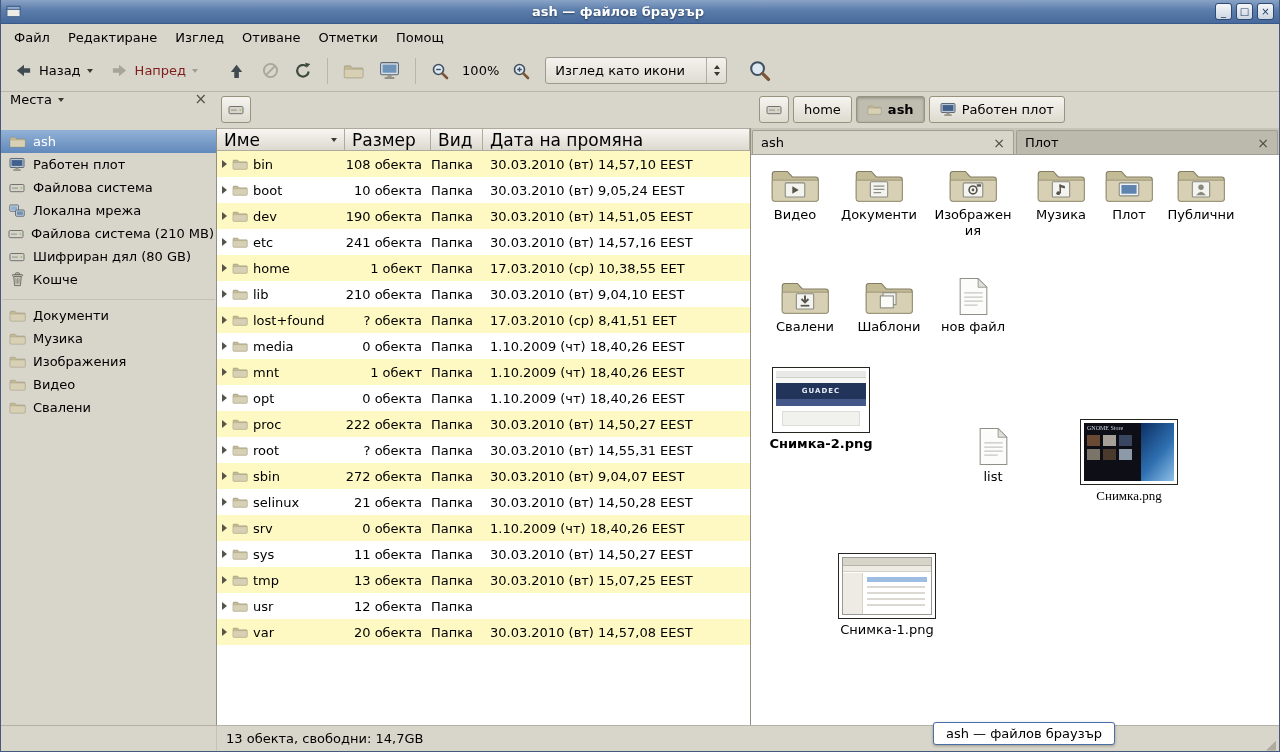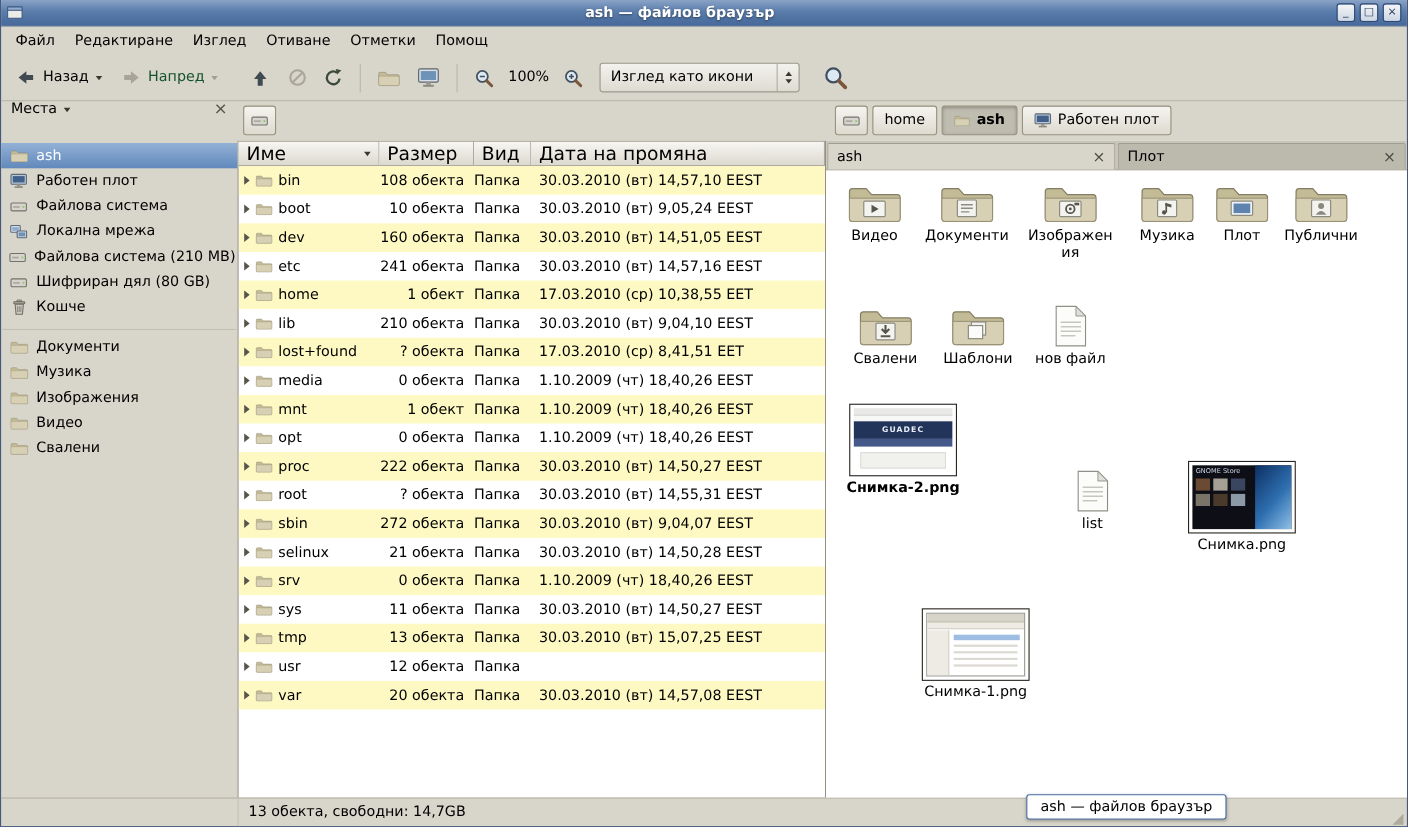--- a/index.html
+++ b/index.html
@@ -13,21 +13,21 @@
     background:linear-gradient(#8aa3c6,#5a7dab 45%,#47699b);border-bottom:1px solid #38598a;color:#fff}
   .titlebar .title{flex:1;text-align:center;font-weight:bold;font-size:13px;text-shadow:0 1px 2px rgba(0,0,0,.45)}
   .win-btn{width:17px;height:17px;flex:0 0 17px;display:flex;align-items:center;justify-content:center;
     background:linear-gradient(#f4f6f8,#cdd6e2);border:1px solid #2f4a72;border-radius:3px;color:#223c5e;font-size:10px;line-height:1}
 
   
   .menubar{flex:0 0 26px;display:flex;align-items:center;padding-left:4px}
   .menu-item{display:flex;align-items:center;padding:0 9px}
   .toolbar{flex:0 0 42px;display:flex;align-items:center;gap:3px;padding:0 6px;border-bottom:1px solid #bab6aa}
   .tb-btn{display:flex;align-items:center;gap:6px;padding:5px 7px}
-  .tb-btn.disabled{color:#14532d}
+  .tb-btn.disabled{color:#7f1d1d}
   .tb-ibtn{display:flex;align-items:center;justify-content:center;padding:5px 6px}
   .tb-sep{width:1px;height:26px;background:#b9b5a9;margin:0 6px}
   .ticon{display:flex;align-items:center}
   .zoom-label{padding:0 4px}
   .combo{display:flex;align-items:center;justify-content:space-between;gap:8px;height:27px;width:182px;
     padding:0 6px 0 9px;margin-left:6px;background:linear-gradient(#f4f2ee,#dedbd2);border:1px solid #9d9a8e;border-radius:3px}
   .combo .spin{display:flex;flex-direction:column;gap:3px;border-left:1px solid #b0ad9f;padding-left:7px;align-self:stretch;justify-content:center}
   .search-btn{margin-left:12px}
   .tri-down{width:0;height:0;border-left:3.5px solid transparent;border-right:3.5px solid transparent;border-top:4px solid #3a382f;display:inline-block}
   .tri-up{width:0;height:0;border-left:3.5px solid transparent;border-right:3.5px solid transparent;border-bottom:4px solid #3a382f;display:inline-block}
@@ -446,21 +446,21 @@
             <span class="cname">
               <span class="expander"></span>
               <span class="fi">
                 <svg width="16" height="12" viewBox="0 0 48 36">
                   <path d="M3 8.5Q3 6 5.5 6h11.5l4.5 5H43q2.5 0 2.5 2.5V31q0 2.5-2.5 2.5H5.5Q3 33.5 3 31Z" fill="#c3ba96" stroke="#827d63"></path>
                   <path d="M3 14h42.5V31q0 2.5-2.5 2.5H5.5Q3 33.5 3 31Z" fill="#d7d0b4" stroke="#968f72" stroke-width="0.8"></path>
                 </svg>
               </span>
               <span>dev</span>
             </span>
-            <span class="csize">160 обекта</span>
+            <span class="csize">190 обекта</span>
             <span class="ctype">Папка</span>
             <span class="cdate">30.03.2010 (вт) 14,51,05 EEST</span>
           </div>
           <div class="row">
             <span class="cname">
               <span class="expander"></span>
               <span class="fi">
                 <svg width="16" height="12" viewBox="0 0 48 36">
                   <path d="M3 8.5Q3 6 5.5 6h11.5l4.5 5H43q2.5 0 2.5 2.5V31q0 2.5-2.5 2.5H5.5Q3 33.5 3 31Z" fill="#c3ba96" stroke="#827d63"></path>
                   <path d="M3 14h42.5V31q0 2.5-2.5 2.5H5.5Q3 33.5 3 31Z" fill="#d7d0b4" stroke="#968f72" stroke-width="0.8"></path>
@@ -837,21 +837,21 @@
               <svg width="31" height="39" viewBox="0 0 30 38">
                 <path d="M2 1.5h17.5L28 10v26.5H2z" fill="#fcfcfa" stroke="#8f8f88"></path>
                 <path d="M19.5 1.5 28 10h-8.5z" fill="#e0e0da" stroke="#8f8f88" stroke-width="0.8"></path>
                 <g stroke="#c6c6c0" stroke-width="1.2">
                   <path d="M6 15.5h18M6 19.5h18M6 23.5h18M6 27.5h13" fill="none"></path>
                 </g>
               </svg>
             </span>
             <span class="ilabel">list</span>
           </div>
-          <div class="icon-item wide" style="left: 326px; top: 264px;">
+          <div class="icon-item wide" style="left: 326px; top: 264px; font-family: Liberation Serif, serif;">
             <span class="ig">
               <div class="thumb">
                 <div class="tg" style="background:#0e0f16">
                   <div style="position:absolute;left:0;top:0;bottom:0;width:57px">
                     <div style="height:10px;display:flex;align-items:center;padding-left:3px">
                       <span style="color:#cdd6e6;font-size:6px;white-space:nowrap">GNOME Store</span>
                     </div>
                     <div style="display:flex;flex-wrap:wrap;gap:3px;padding:2px 3px">
                       <span style="width:13px;height:11px;background:#6b4a33;display:inline-block"></span>
                       <span style="width:13px;height:11px;background:#a59f96;display:inline-block"></span>

